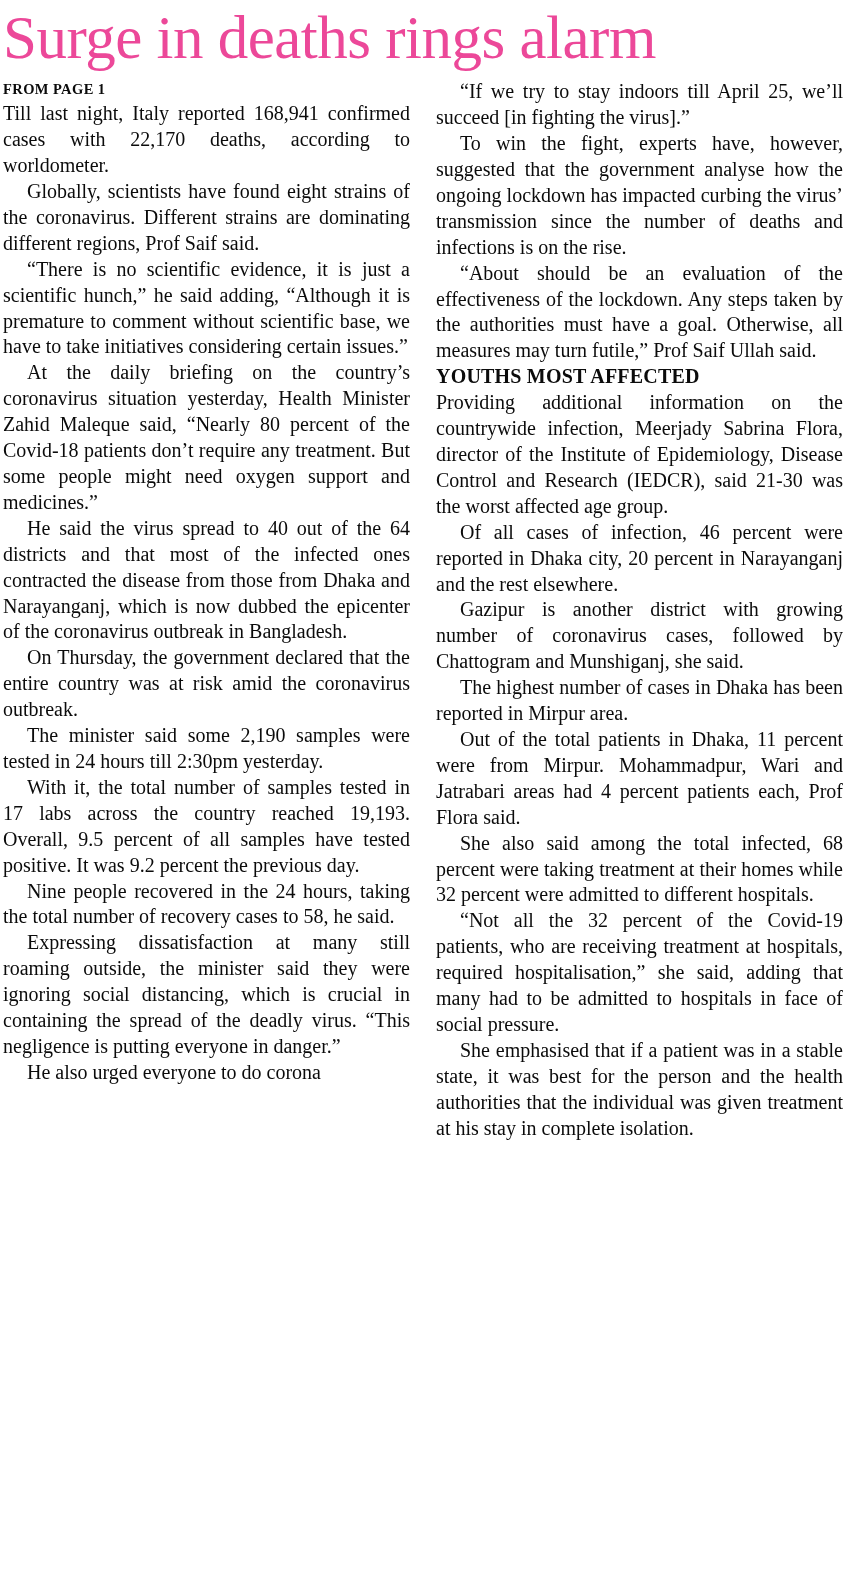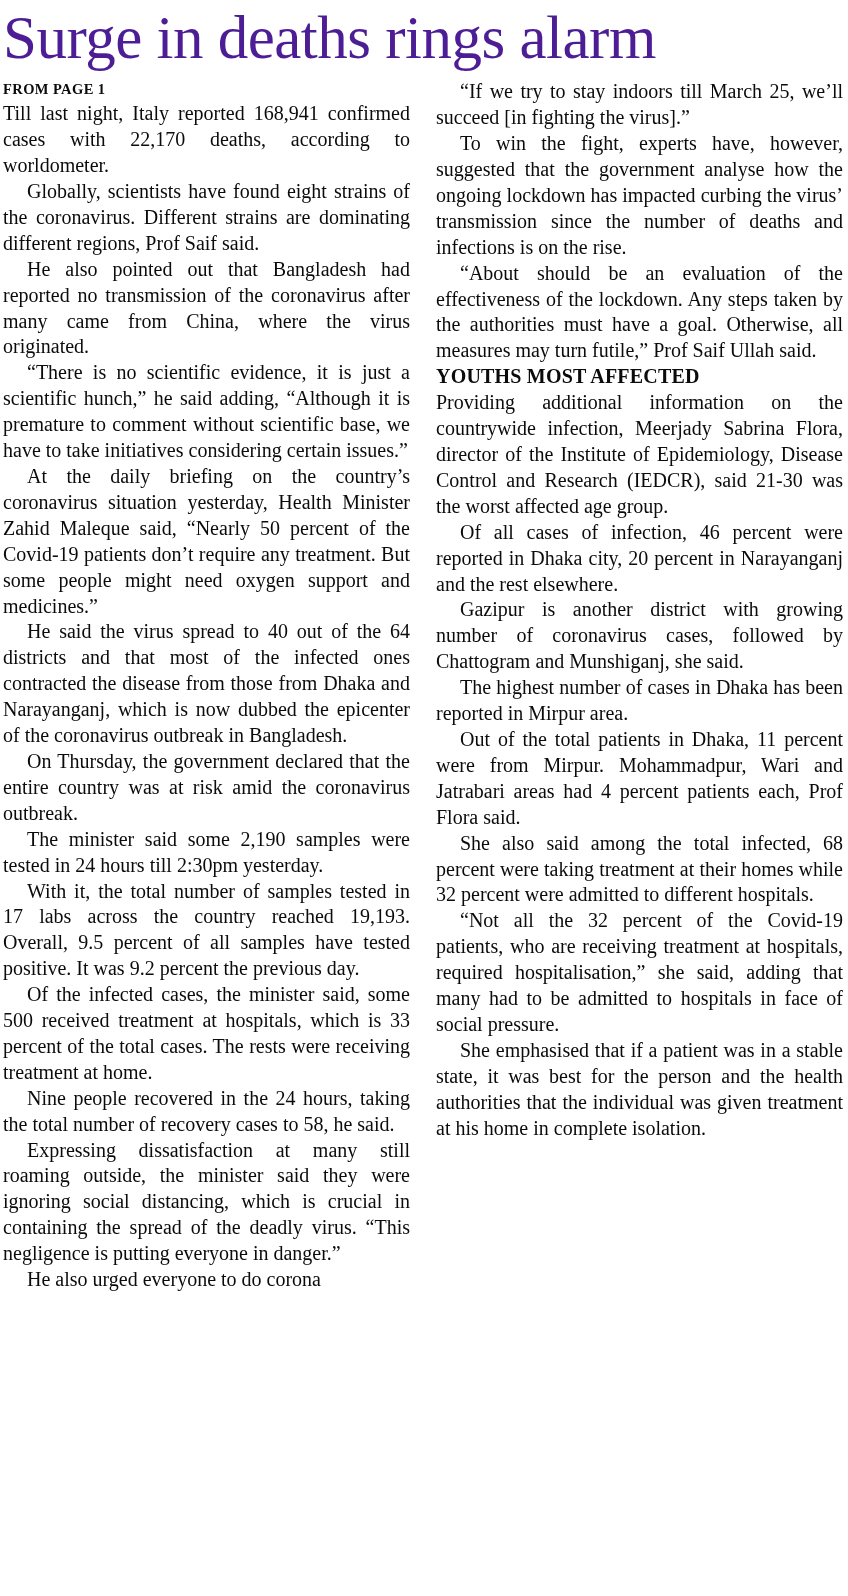--- a/index.html
+++ b/index.html
@@ -12,21 +12,21 @@
     font-family: "Liberation Serif", "DejaVu Serif", serif;
     overflow: hidden;
   }
   .page { padding: 4px 5px 0 3px; }
   .headline {
     font-size: 61px;
     font-weight: 400;
     line-height: 1.12;
     letter-spacing: -0.5px;
     margin: 0 0 7px 0;
-    color: #4c1d95;
+    color: #ec4899;
     white-space: nowrap;
   }
   .columns { display: flex; gap: 26px; }
   .col { flex: 1 1 0; min-width: 0; }
   .kicker {
     font-weight: 700;
     font-size: 14.5px;
     letter-spacing: 0.4px;
     line-height: 20px;
     margin: 0 0 2px 0;
@@ -50,43 +50,41 @@
 <body>
 
 <div class="page">
   <h1 class="headline">Surge in deaths rings alarm</h1>
   <div class="columns">
     <div class="col">
       <div class="kicker">FROM PAGE 1</div>
       <div id="left-paras">
           <p>Till last night, Italy reported 168,941 confirmed cases with 22,170 deaths, according to worldometer.</p>
           <p class="indent">Globally, scientists have found eight strains of the coronavirus. Different strains are dominating different regions, Prof Saif said.</p>
-          <p class="indent">He also pointed out that Bangladesh had reported no transmission of the coronavirus after many came from China, where the virus originated.</p>
           <p class="indent">“There is no scientific evidence, it is just a scientific hunch,” he said adding, “Although it is premature to comment without scientific base, we have to take initiatives considering certain issues.”</p>
-          <p class="indent">At the daily briefing on the country’s coronavirus situation yesterday, Health Minister Zahid Maleque said, “Nearly 50 percent of the Covid-19 patients don’t require any treatment. But some people might need oxygen support and medicines.”</p>
+          <p class="indent">At the daily briefing on the country’s coronavirus situation yesterday, Health Minister Zahid Maleque said, “Nearly 80 percent of the Covid-18 patients don’t require any treatment. But some people might need oxygen support and medicines.”</p>
           <p class="indent">He said the virus spread to 40 out of the 64 districts and that most of the infected ones contracted the disease from those from Dhaka and Narayanganj, which is now dubbed the epicenter of the coronavirus outbreak in Bangladesh.</p>
           <p class="indent">On Thursday, the government declared that the entire country was at risk amid the coronavirus outbreak.</p>
           <p class="indent">The minister said some 2,190 samples were tested in 24 hours till 2:30pm yesterday.</p>
           <p class="indent">With it, the total number of samples tested in 17 labs across the country reached 19,193. Overall, 9.5 percent of all samples have tested positive. It was 9.2 percent the previous day.</p>
-          <p class="indent">Of the infected cases, the minister said, some 500 received treatment at hospitals, which is 33 percent of the total cases. The rests were receiving treatment at home.</p>
           <p class="indent">Nine people recovered in the 24 hours, taking the total number of recovery cases to 58, he said.</p>
           <p class="indent">Expressing dissatisfaction at many still roaming outside, the minister said they were ignoring social distancing, which is crucial in containing the spread of the deadly virus. “This negligence is putting everyone in danger.”</p>
           <p class="indent">He also urged everyone to do corona</p>
         </div>
     </div>
     <div class="col">
       <div id="right-paras">
-          <p class="indent">“If we try to stay indoors till March 25, we’ll succeed [in fighting the virus].”</p>
+          <p class="indent">“If we try to stay indoors till April 25, we’ll succeed [in fighting the virus].”</p>
           <p class="indent">To win the fight, experts have, however, suggested that the government analyse how the ongoing lockdown has impacted curbing the virus’ transmission since the number of deaths and infections is on the rise.</p>
           <p class="indent">“About should be an evaluation of the effectiveness of the lockdown. Any steps taken by the authorities must have a goal. Otherwise, all measures may turn futile,” Prof Saif Ullah said.</p>
           <h2>YOUTHS MOST AFFECTED</h2>
           <p>Providing additional information on the countrywide infection, Meerjady Sabrina Flora, director of the Institute of Epidemiology, Disease Control and Research (IEDCR), said 21-30 was the worst affected age group.</p>
           <p class="indent">Of all cases of infection, 46 percent were reported in Dhaka city, 20 percent in Narayanganj and the rest elsewhere.</p>
           <p class="indent">Gazipur is another district with growing number of coronavirus cases, followed by Chattogram and Munshiganj, she said.</p>
           <p class="indent">The highest number of cases in Dhaka has been reported in Mirpur area.</p>
           <p class="indent">Out of the total patients in Dhaka, 11 percent were from Mirpur. Mohammadpur, Wari and Jatrabari areas had 4 percent patients each, Prof Flora said.</p>
           <p class="indent">She also said among the total infected, 68 percent were taking treatment at their homes while 32 percent were admitted to different hospitals.</p>
           <p class="indent">“Not all the 32 percent of the Covid-19 patients, who are receiving treatment at hospitals, required hospitalisation,” she said, adding that many had to be admitted to hospitals in face of social pressure.</p>
-          <p class="indent">She emphasised that if a patient was in a stable state, it was best for the person and the health authorities that the individual was given treatment at his home in complete isolation.</p>
+          <p class="indent">She emphasised that if a patient was in a stable state, it was best for the person and the health authorities that the individual was given treatment at his stay in complete isolation.</p>
         </div>
     </div>
   </div>
 </div>
 
 </body></html>

